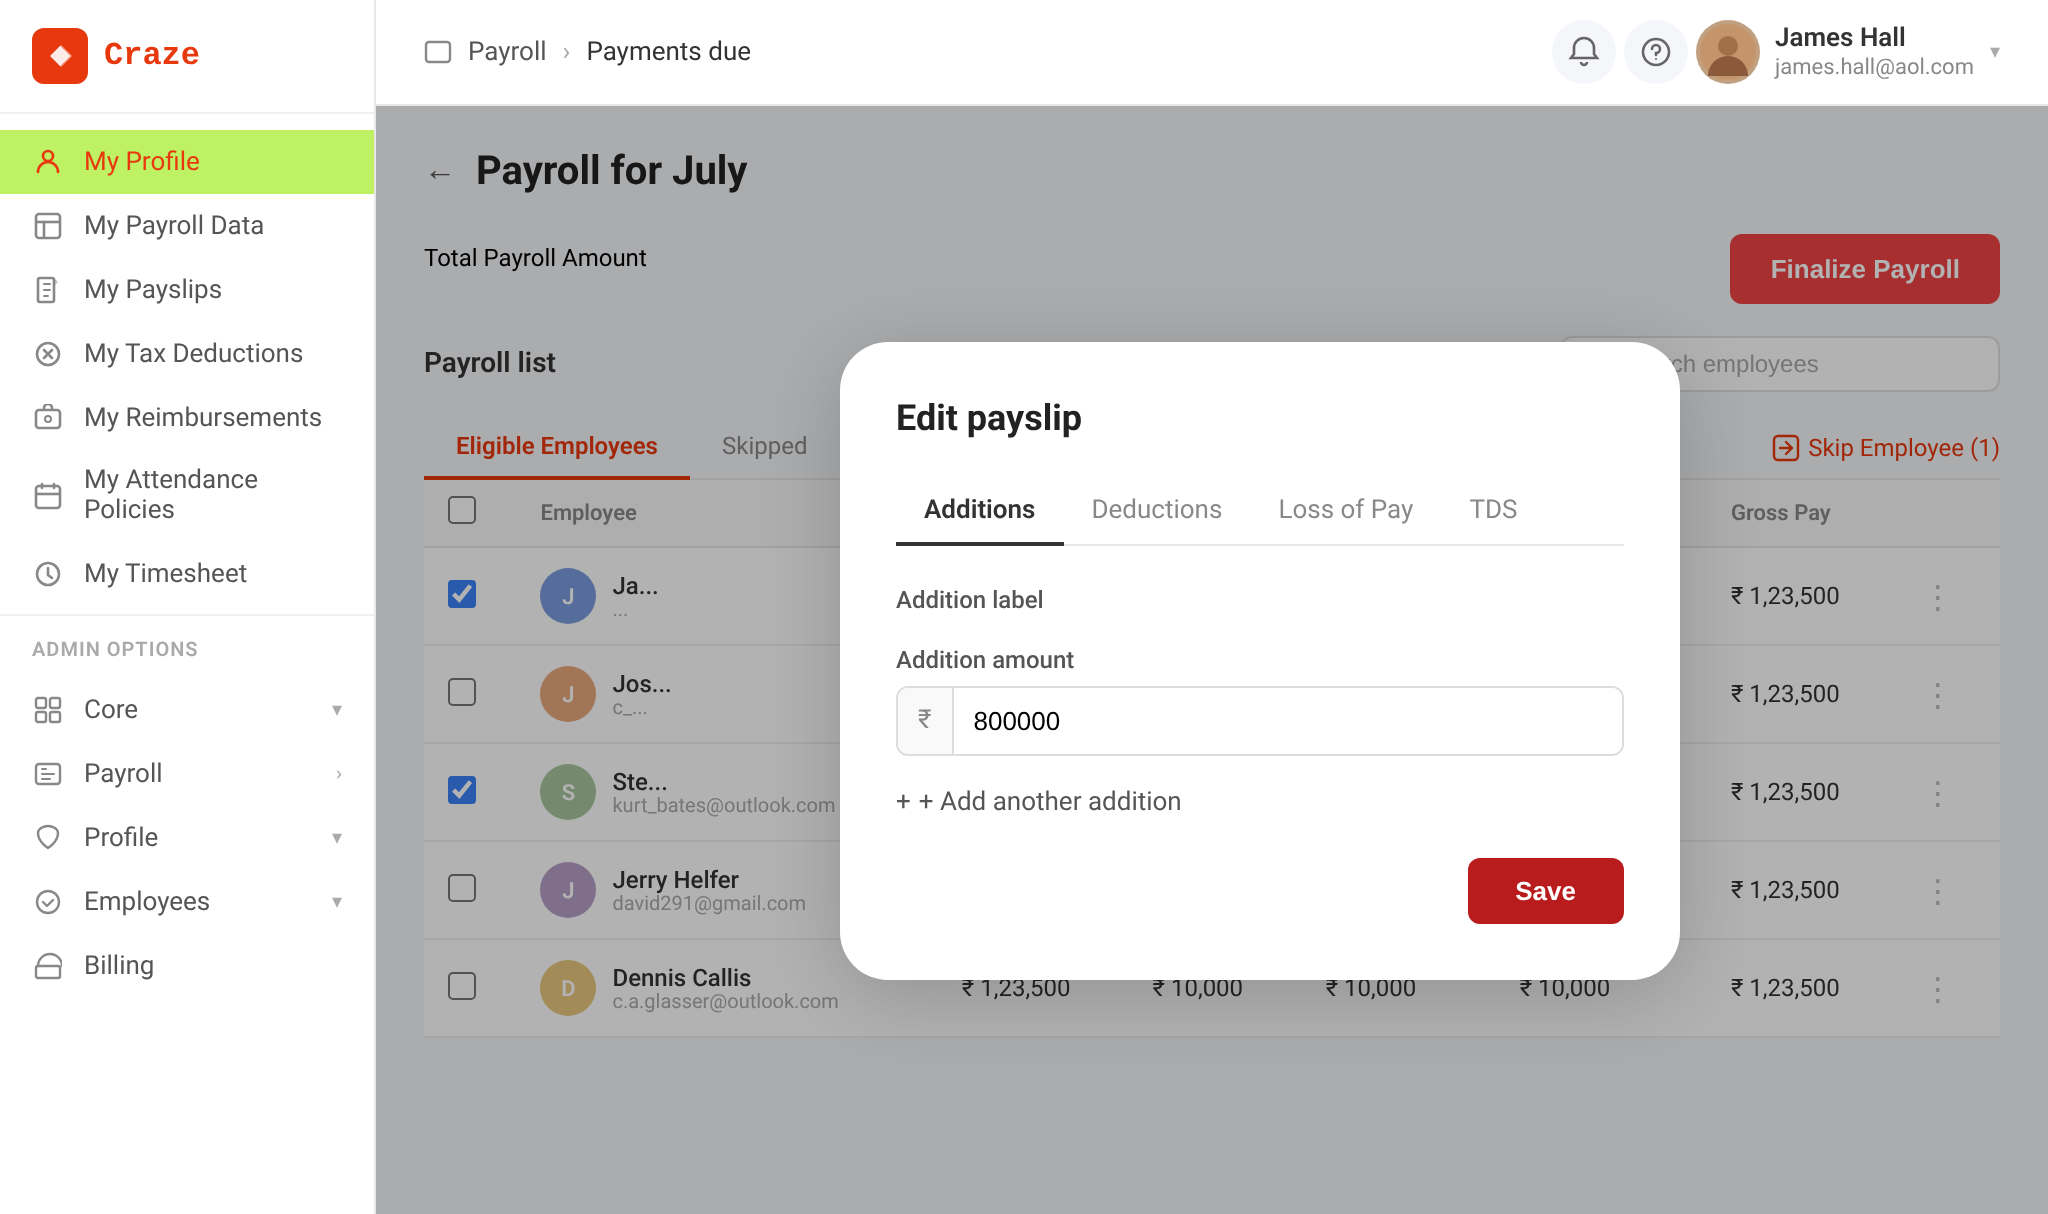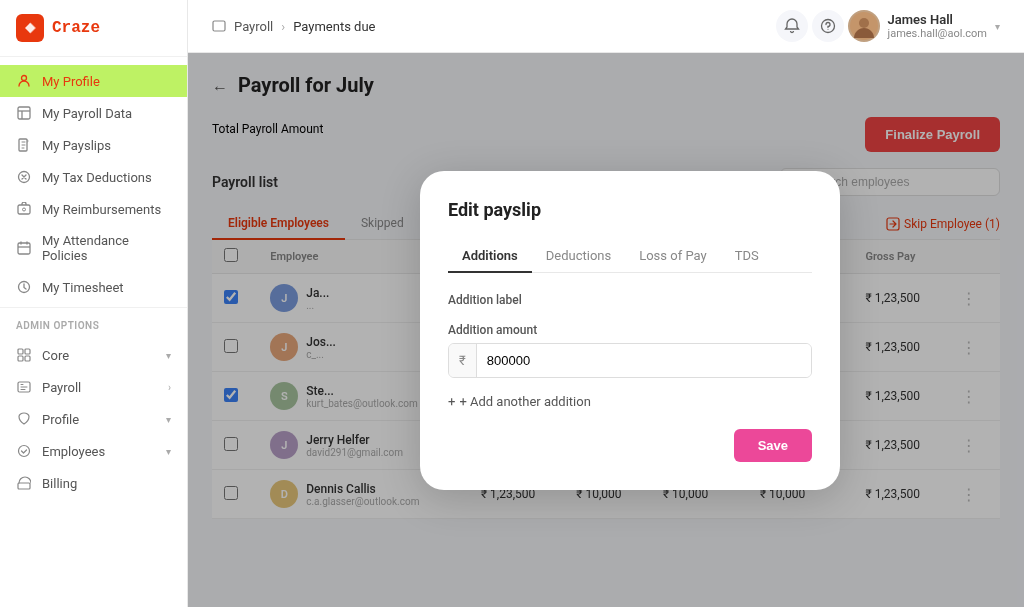--- a/index.html
+++ b/index.html
@@ -79,21 +79,21 @@
     .modal-tab { padding: 8px 14px; font-size: 13px; color: #888; cursor: pointer; border-bottom: 2px solid transparent; margin-bottom: -1px; }
     .modal-tab.active { color: #333; border-bottom-color: #333; font-weight: 600; }
     .form-group { margin-bottom: 16px; }
     .form-label { font-size: 12px; color: #555; margin-bottom: 6px; display: block; font-weight: 500; }
     .form-input { width: 100%; padding: 9px 12px; border: 1px solid #ddd; border-radius: 6px; font-size: 13px; color: #333; outline: none; }
     .input-with-prefix { display: flex; align-items: center; border: 1px solid #ddd; border-radius: 6px; overflow: hidden; }
     .input-prefix { padding: 9px 10px; background: #f9f9f9; color: #888; font-size: 13px; border-right: 1px solid #ddd; }
     .input-no-border { border: none; outline: none; flex: 1; padding: 9px 10px; font-size: 13px; color: #000000; }
     .add-another { display: flex; align-items: center; gap: 4px; color: #555; font-size: 13px; cursor: pointer; margin-bottom: 20px; }
     .modal-footer { display: flex; justify-content: flex-end; }
-    .save-btn { background: #ec4899; color: #fff; border: none; padding: 9px 24px; border-radius: 6px; cursor: pointer; font-size: 13px; font-weight: 600; }
+    .save-btn { background: #b91c1c; color: #fff; border: none; padding: 9px 24px; border-radius: 6px; cursor: pointer; font-size: 13px; font-weight: 600; }
 
     
     svg { display: block; }
   </style>
 </head>
 <body>
 
 <div class="app">
 
   <aside class="sidebar">

